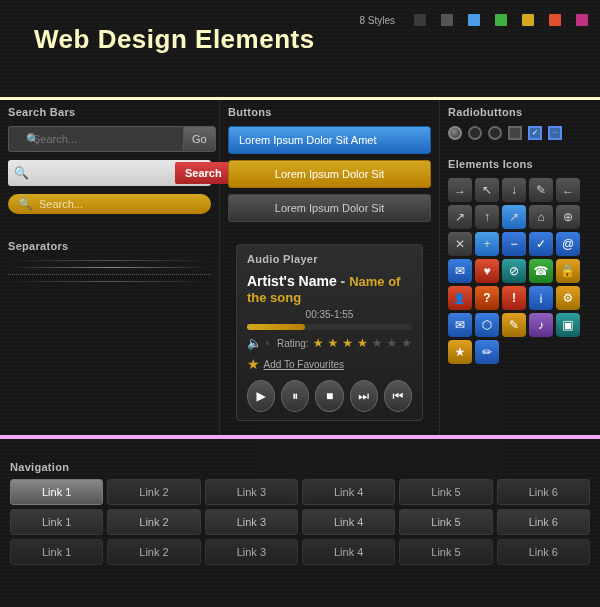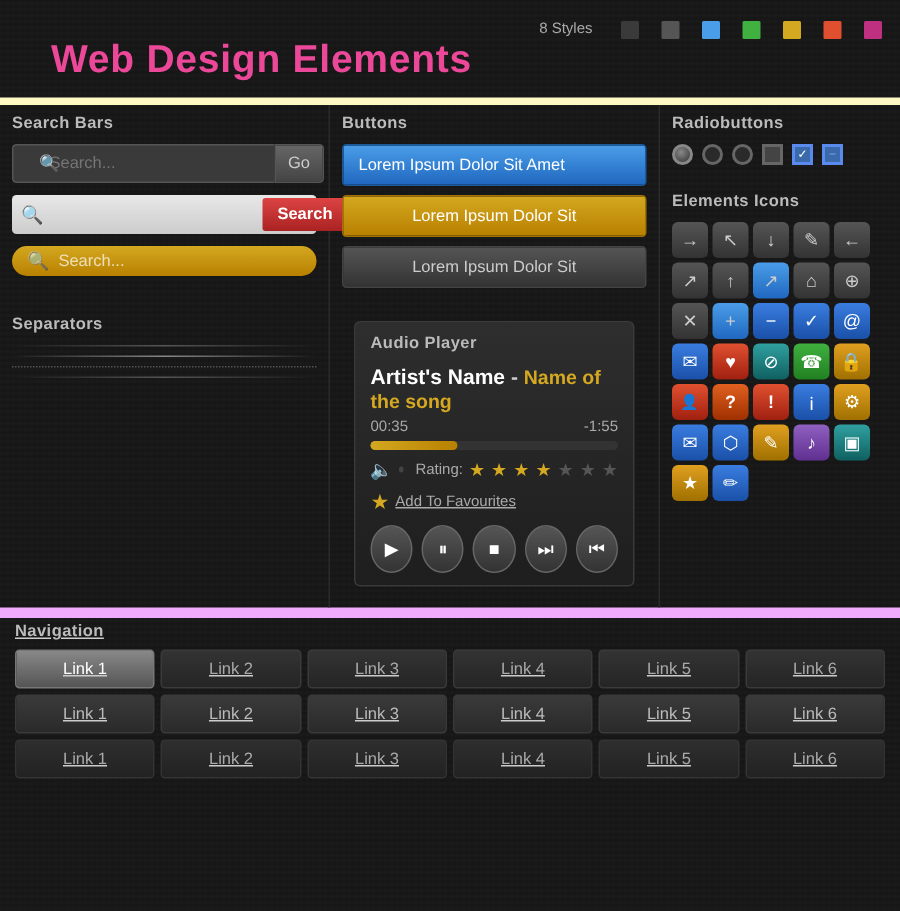--- a/index.html
+++ b/index.html
@@ -9,21 +9,21 @@
         repeating-linear-gradient(0deg, transparent, transparent 2px, rgba(0,0,0,0.1) 2px, rgba(0,0,0,0.1) 4px),
         repeating-linear-gradient(90deg, transparent, transparent 2px, rgba(0,0,0,0.05) 2px, rgba(0,0,0,0.05) 4px);
       font-family: Arial, sans-serif;
       color: #ccc;
       width: 600px;
       min-height: 607px;
       overflow: hidden;
     }
 
     .page-title {
-      color: #ec4899;
+      color: #fef9c3;
       font-size: 26px;
       font-weight: bold;
       padding: 14px 18px 6px;
       letter-spacing: 0.5px;
     }
     .style-swatch {
       width: 14px; height: 14px;
       border-radius: 1px;
       display: inline-block;
     }
@@ -211,21 +211,21 @@
     .icon-box.orange { background: linear-gradient(180deg, #e06020, #a03000); color: #fff; }
     .audio-artist {
       font-size: 14px;
       font-weight: bold;
       color: #fff;
       margin-bottom: 4px;
     }
     .audio-song { color: #d4a820; font-size: 13px; }
     .audio-times {
       display: flex;
-      justify-content: space-between;
+      justify-content: center;
       font-size: 10px;
       color: #aaa;
       margin-bottom: 4px;
     }
     .audio-progress-bar {
       width: 100%;
       height: 6px;
       background: #333;
       border-radius: 3px;
       margin-bottom: 6px;
@@ -325,21 +325,21 @@
 
     .top-header {
       position: relative;
       padding: 10px 16px 4px;
     }
     .styles-row {
       position: absolute;
       right: 12px;
       top: 14px;
       display: flex;
-      align-items: flex-start;
+      align-items: center;
       gap: 15px;
     }
 
     .left-col { border-right: 1px solid #2a2a2a; }
     .mid-col { border-right: 1px solid #2a2a2a; }
     .right-col {}
 
     .col-section-wrap {
       padding: 6px 8px;
     }
@@ -348,27 +348,27 @@
       margin: 4px 8px 8px;
       background: linear-gradient(180deg, #2e2e2e, #1e1e1e);
       border: 1px solid #3a3a3a;
       border-radius: 4px;
       padding: 8px 10px;
     }
 
     .top-content {
       display: grid;
       grid-template-columns: 220px 220px 1fr;
-      border-top: 5px solid #fef9c3;
+      border-top: 3px solid #fef9c3;
+      margin-top: 32px;
     }
 
     .bottom-area {
-      border-top: 7px solid #f0abfc;
-      padding: 3px 10px 8px;
-      text-decoration: underline;
+      border-top: 4px solid #f0abfc;
+      padding: 22px 10px 8px;
     }
 
     .mid-bottom {
       padding: 6px 8px;
     }
   </style>
 </head>
 <body>
 
 <div class="top-header">

